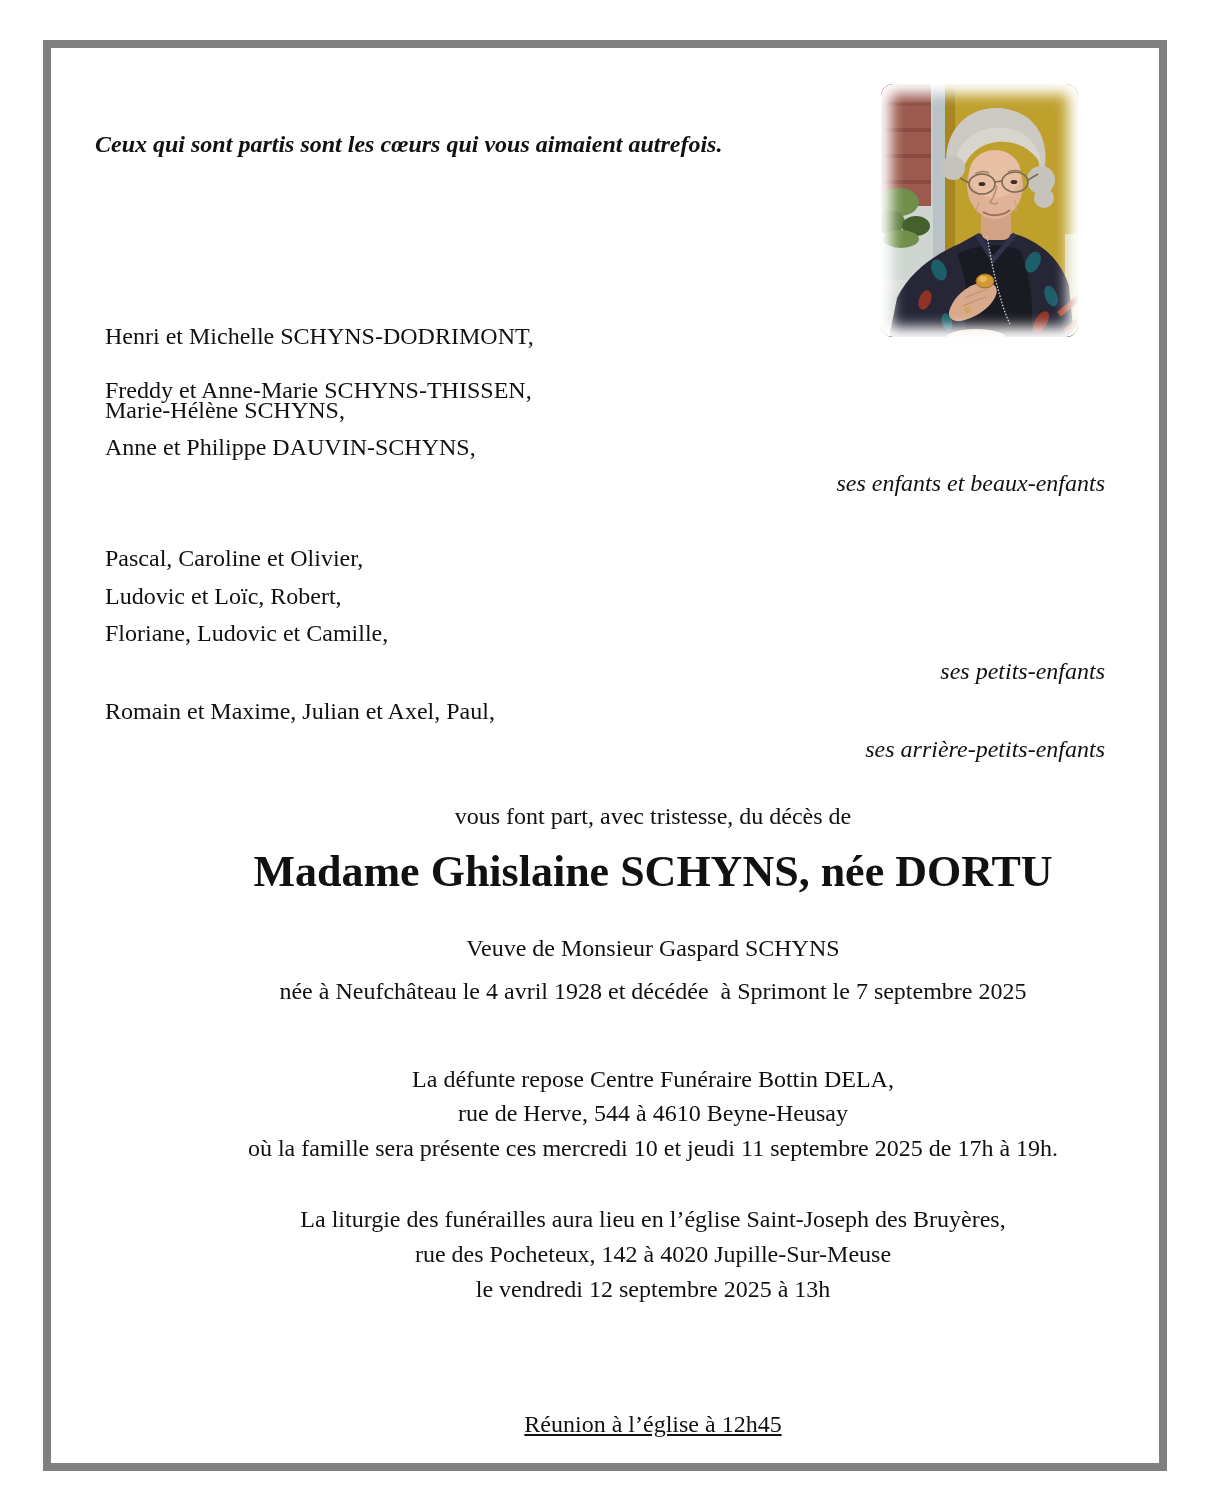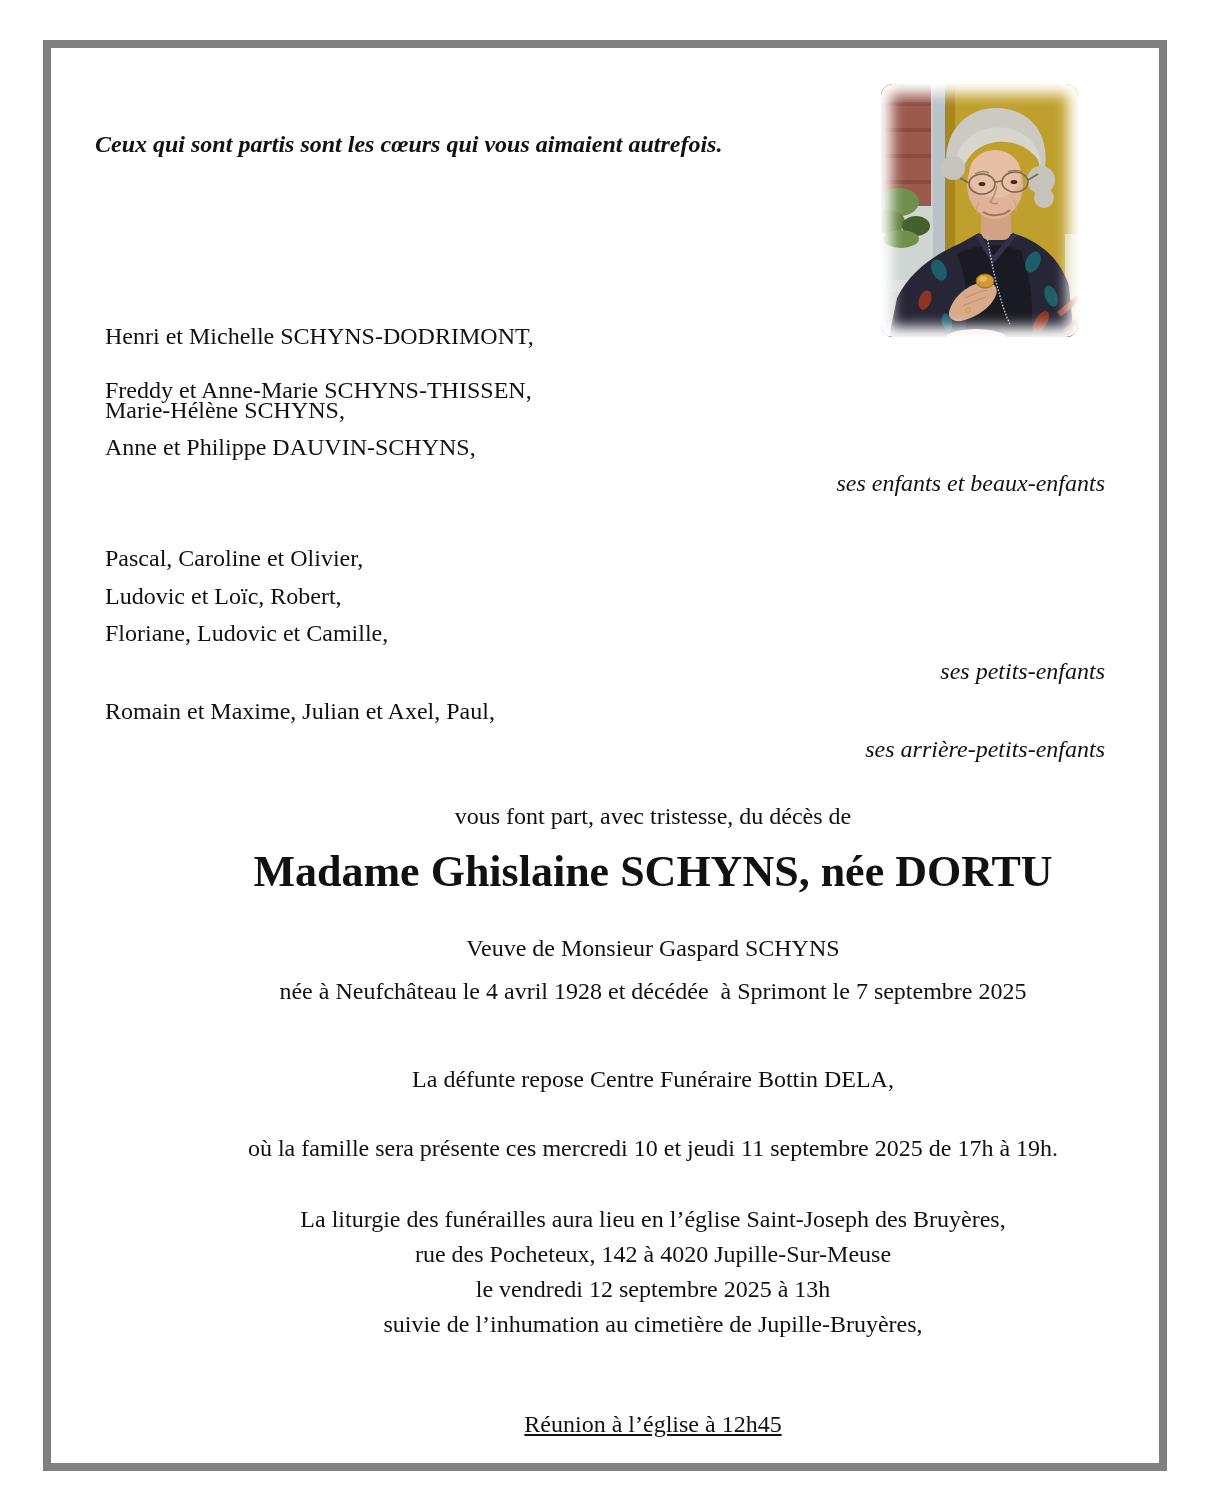--- a/index.html
+++ b/index.html
@@ -168,23 +168,23 @@
     <div class="line fam-label" style="top:607px">ses petits-enfants</div>
     <div class="line fam-name" style="top:647px">Romain et Maxime, Julian et Axel, Paul,</div>
     <div class="line fam-label" style="top:685px">ses arrière-petits-enfants</div>
 
     <div class="line centered" style="top:752px">vous font part, avec tristesse, du décès de</div>
     <div class="line centered deceased-title" style="top:798px">Madame Ghislaine SCHYNS, née DORTU</div>
     <div class="line centered" style="top:884px">Veuve de Monsieur Gaspard SCHYNS</div>
     <div class="line centered" style="top:927px">née à Neufchâteau le 4 avril 1928 et décédée  à Sprimont le 7 septembre 2025</div>
 
     <div class="line centered" style="top:1015px">La défunte repose Centre Funéraire Bottin DELA,</div>
+    <div class="line centered" style="top:1049px">rue de Herve, 544 à 4610 Beyne-Heusay</div>
     <div class="line centered" style="top:1084px">où la famille sera présente ces mercredi 10 et jeudi 11 septembre 2025 de 17h à 19h.</div>
 
     <div class="line centered" style="top:1155px">La liturgie des funérailles aura lieu en l’église Saint-Joseph des Bruyères,</div>
     <div class="line centered" style="top:1190px">rue des Pocheteux, 142 à 4020 Jupille-Sur-Meuse</div>
     <div class="line centered bold-line" style="top:1225px">le vendredi 12 septembre 2025 à 13h</div>
-    <div class="line centered" style="top:1260px">suivie de l’inhumation au cimetière de Jupille-Bruyères,</div>
 
     <div class="line centered underline-line" style="top:1360px">Réunion à l’église à 12h45</div>
 
   </div>
 </div>
 
 </body></html>

